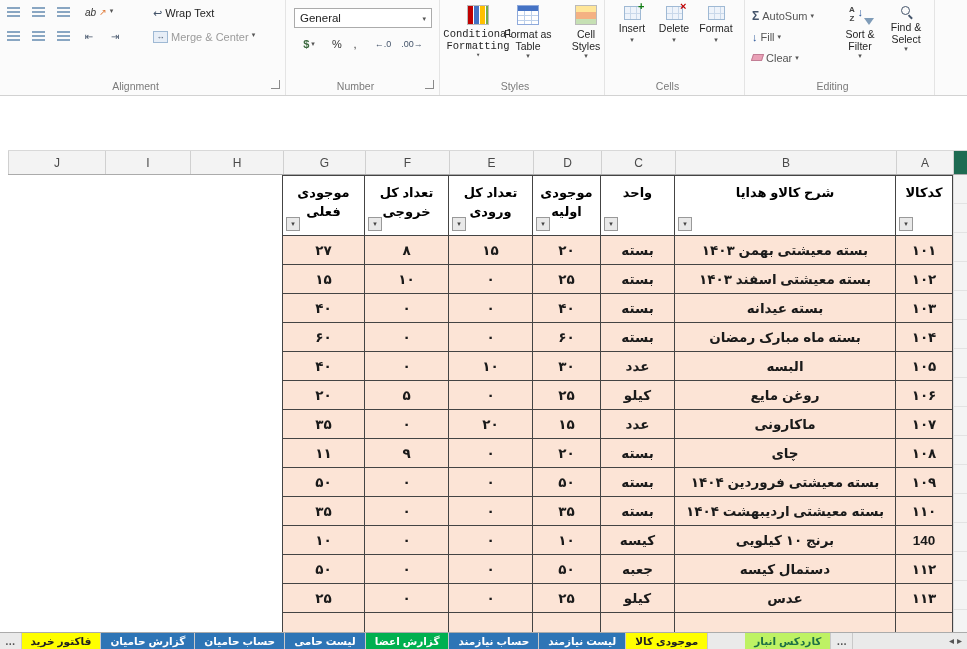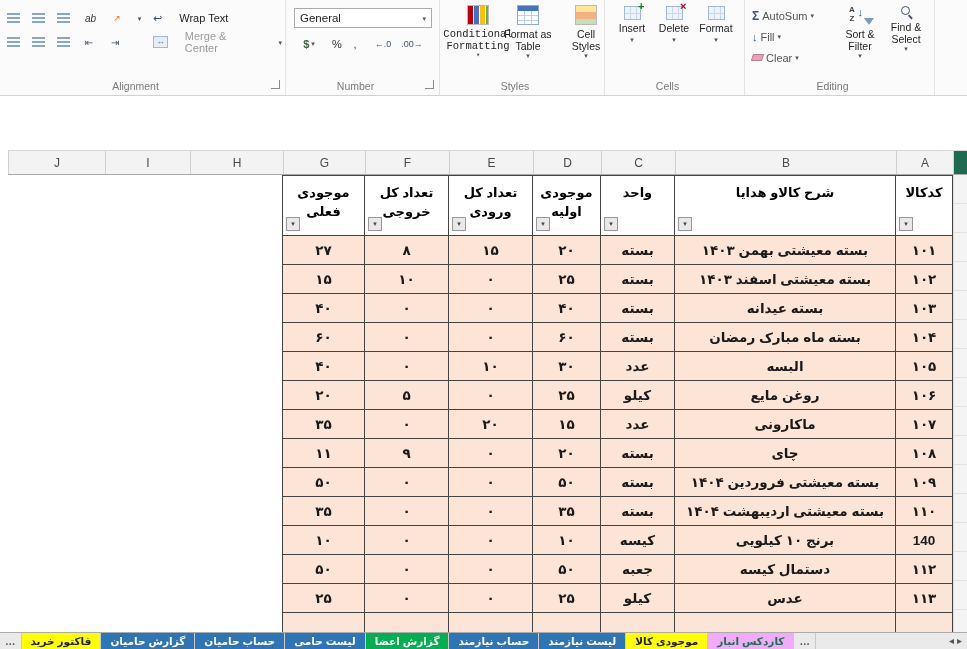--- a/index.html
+++ b/index.html
@@ -10,21 +10,21 @@
   .ribbon { position:absolute; top:0; left:0; width:967px; height:96px; background:#FBFBFB; border-bottom:1px solid #D2D2D2; }
   .group { position:absolute; top:0; height:95px; border-right:1px solid #E4E4E4; }
   .g-align { left:0; width:286px; }
   .g-num { left:286px; width:154px; }
   .g-styles { left:440px; width:165px; }
   .g-cells { left:605px; width:140px; }
   .g-edit { left:745px; width:190px; }
   .glabel { position:absolute; bottom:3px; left:0; right:14px; text-align:center; font-size:10.5px; color:#7A7A7A; }
   .launcher { position:absolute; right:5px; bottom:6px; width:9px; height:9px; border-right:1.5px solid #8A8A8A; border-bottom:1.5px solid #8A8A8A; }
 
-  .btn { position:absolute; display:flex; align-items:center; gap:17px; height:22px; padding:0 3px; font-size:11px; color:#252525; }
+  .btn { position:absolute; display:flex; gap:3px; height:22px; padding:0 3px; font-size:11px; color:#252525; }
   .ln { display:inline-block; width:13px; height:11px; background:repeating-linear-gradient(to bottom,#89A6C2 0 2px,transparent 2px 4px); }
   .caret { font-size:7px; color:#555; line-height:1; }
   .dis { color:#9B9B9B; }
   .ab { font-size:10px; font-style:italic; color:#333; }
   .diag { font-size:9px; color:#E07B39; }
   .warrow { font-size:11px; color:#44546A; }
   .micon { display:inline-block; width:15px; height:12px; border:1px solid #9FB9D4; background:#E7EEF7; font-size:8px; line-height:10px; text-align:center; color:#44546A; }
   .indent-g { font-size:10px; color:#44546A; }
 
   .numfmt { position:absolute; left:8px; top:8px; width:138px; height:20px; border:1px solid #ABABAB; background:#fff; display:flex; align-items:center; justify-content:space-between; font-size:11.5px; color:#222; padding:0 5px; }
@@ -74,21 +74,21 @@
   .trow { height:29px; }
   .td { border-left:1px solid #444; border-bottom:1px solid #444; background:#FCE4D6; display:flex; align-items:center; justify-content:center; font-size:13.5px; font-weight:600; color:#1A1A1A; overflow:hidden; white-space:nowrap; }
 
   
   .tabbar { position:absolute; left:0; top:632px; width:967px; height:17px; background:#EAEAEA; border-top:1px solid #ABABAB; display:flex; align-items:stretch; }
   .tabs { display:flex; flex:1; overflow:hidden; }
   .tab { display:flex; align-items:center; padding:0 9px; font-size:10.5px; font-weight:600; border-right:1px solid #C9C9C9; white-space:nowrap; }
   .tab-yellow { background:#FFFF00; color:#222; }
   .tab-blue { background:#2E75B6; color:#fff; }
   .tab-green { background:#00B050; color:#fff; }
-  .tab-active { background:#f0abfc; color:#1E7145; font-weight:700; }
+  .tab-active { background:#bef264; color:#1E7145; font-weight:700;margin-left:37px; }
   .tab-more { background:transparent; color:#555; padding:0 5px; }
   .tabnav { display:flex; align-items:center; gap:3px; padding:0 5px; }
   .navbtn { border:none; background:transparent; color:#555; font-size:10px; line-height:1; }
 </style>
 </head>
 <body>
 
 <div class="ribbon">
 
   <div class="group g-align">

